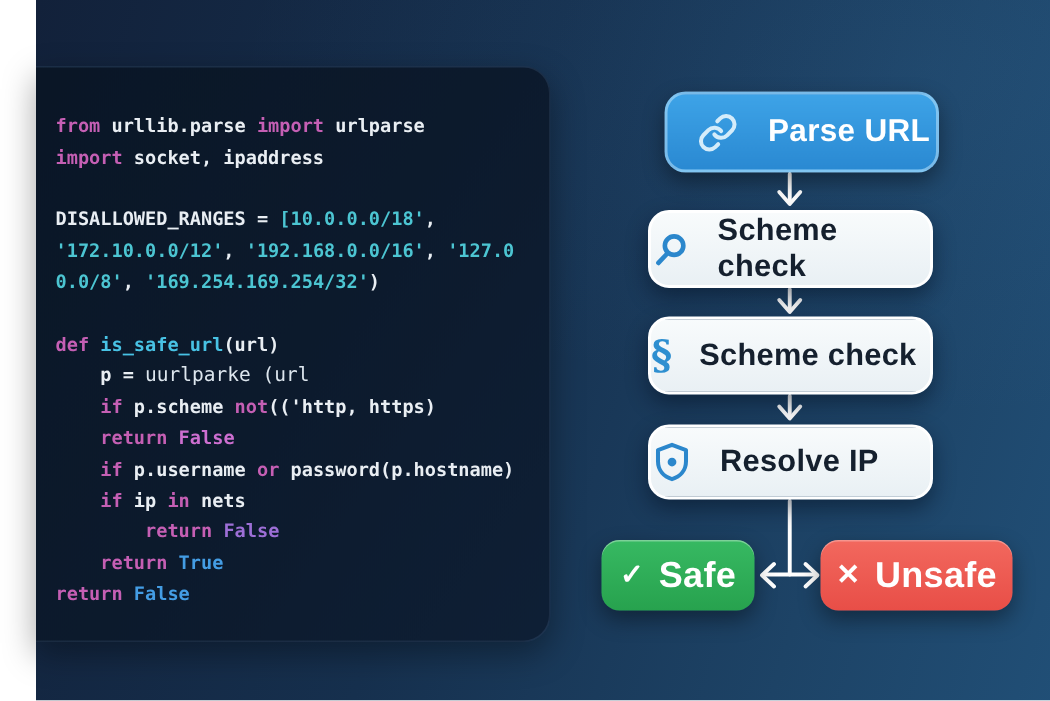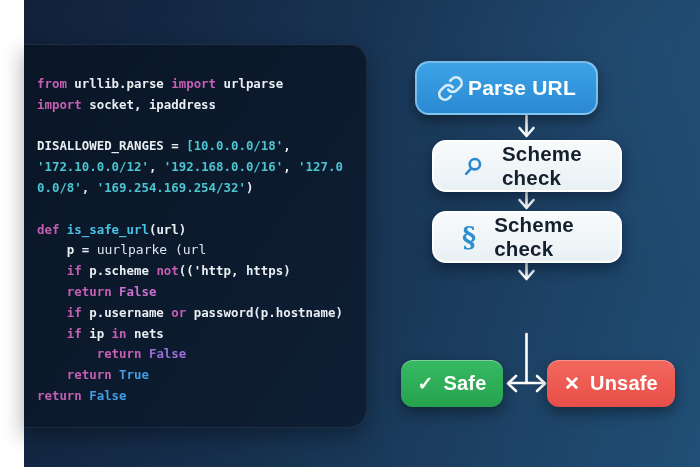--- a/index.html
+++ b/index.html
@@ -23,39 +23,39 @@
   .c-str{color:#4cc5d2;}
   .c-fn{color:#48c2e4;}
   .c-blue{color:#449de4;text-align:right;}
   .c-pink{color:#cd6fd0;}
   .c-purple{color:#9d6fd6;}
   .c-thin{color:#dde6ee;font-weight:normal;font-size:13px;}
 
   
   .node{position:absolute;display:flex;align-items:center;box-sizing:border-box;z-index:2;}
   .node .label{font-weight:bold;letter-spacing:0.2px;}
-  .node-blue{left:391px;top:61px;width:183px;height:54px;border-radius:14px;
+  .node-blue{left:419px;top:61px;width:183px;height:54px;border-radius:14px;
     background:linear-gradient(180deg,#3da3e7 0%,#2a89d2 100%);
     border:2px solid rgba(185,225,250,0.55);
-    box-shadow:0 6px 14px rgba(0,0,0,0.38);padding-left:20px;gap:4px;}
+    box-shadow:0 6px 14px rgba(0,0,0,0.38);padding-left:20px;gap:20px;}
   .node-blue .label{color:#ffffff;font-size:21px;}
   .node-light{width:190px;height:52px;left:408px;border-radius:14px;
     background:linear-gradient(180deg,#f8fbfc 0%,#e9f0f4 100%);
     border:2px solid #ffffff;box-shadow:0 6px 14px rgba(3,12,26,0.45);
-    padding-left:28px;gap:18px;}
+    gap:18px;}
   .node-light .label{color:#15202e;font-size:20.5px;}
   .node-green{left:377px;top:360px;width:102px;height:47px;border-radius:12px;
     background:linear-gradient(180deg,#37b962 0%,#27a24e 100%);
     box-shadow:0 6px 14px rgba(0,0,0,0.38), inset 0 1px 0 rgba(255,255,255,0.35);
     justify-content:center;gap:10px;}
   .node-red{left:523px;top:360px;width:128px;height:47px;border-radius:12px;
     background:linear-gradient(180deg,#f2685e 0%,#e84e47 100%);
     box-shadow:0 6px 14px rgba(0,0,0,0.38), inset 0 1px 0 rgba(255,255,255,0.30);
     justify-content:center;gap:10px;}
-  .node-green .label,.node-red .label{color:#ffffff;font-size:20px;}
+  .node-green .label,.node-red .label{color:#ffffff;font-size:24px;}
   .glyph-icon{color:#ffffff;font-size:19px;font-weight:bold;line-height:1;}
   .section-icon{color:#2e8fd0;font-size:27px;font-weight:bold;line-height:1;
     font-family:"DejaVu Serif","Liberation Serif",serif;}
   .arrows{position:absolute;left:0;top:0;z-index:1;}
 </style>
 </head>
 <body>
 
 <div class="canvas">
 
@@ -92,20 +92,27 @@
       <line x1="9.6" y1="14.6" x2="4.5" y2="20"></line>
     </svg>
     <span class="label">Scheme check</span>
   </div>
 
   <div class="node node-light" style="top:211px;">
     <span class="section-icon">§</span>
     <span class="label">Scheme check</span>
   </div>
 
+  <div class="node node-light" style="top:283px;height:50px;">
+    <svg width="28" height="28" viewBox="0 0 24 24" fill="none" stroke="#2b87cc" stroke-width="2.3" stroke-linejoin="round">
+      <path d="M12 2.2 L20 5.2 V11.6 C20 16.8 16.6 20.4 12 21.8 C7.4 20.4 4 16.8 4 11.6 V5.2 Z"></path>
+      <circle cx="12" cy="12" r="2.5" fill="#2b87cc" stroke="none"></circle>
+    </svg>
+    <span class="label">Resolve IP</span>
+  </div>
 
   <div class="node node-green">
     <span class="glyph-icon">✓</span>
     <span class="label">Safe</span>
   </div>
 
   <div class="node node-red">
     <span class="glyph-icon">✕</span>
     <span class="label">Unsafe</span>
   </div>

